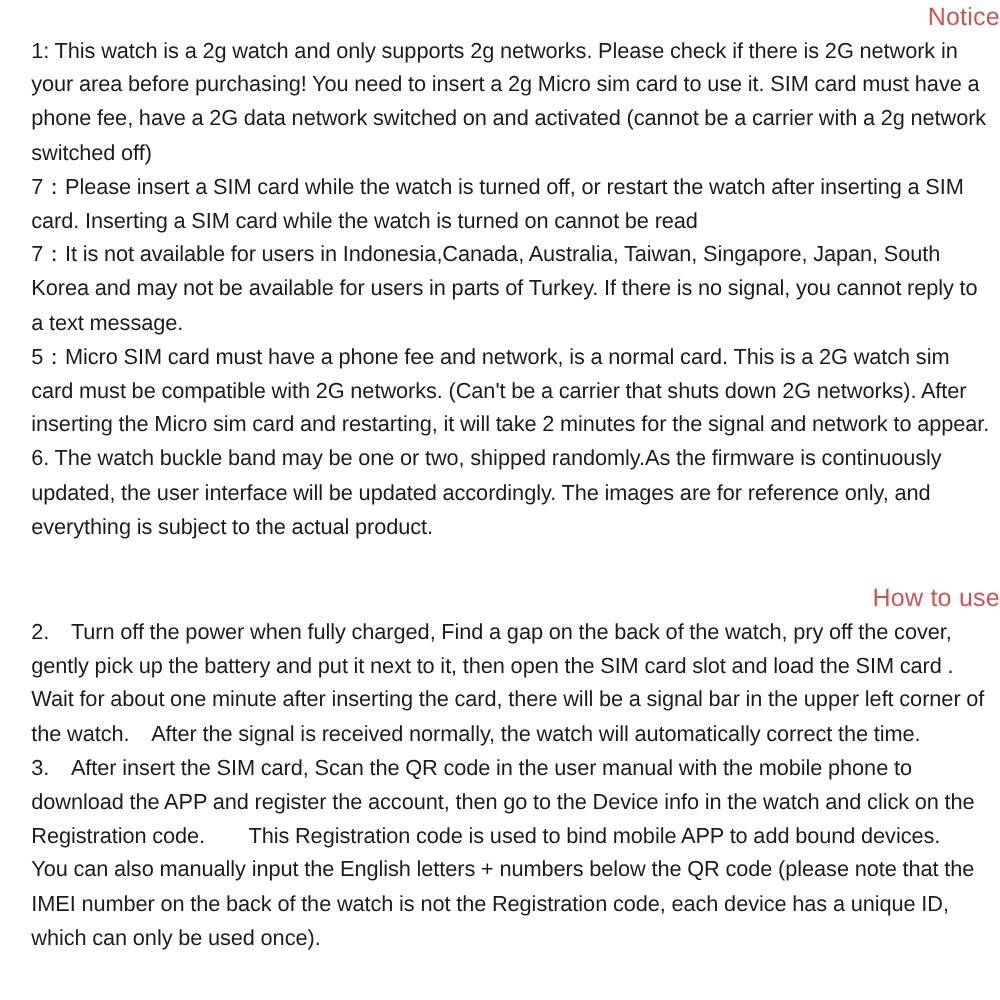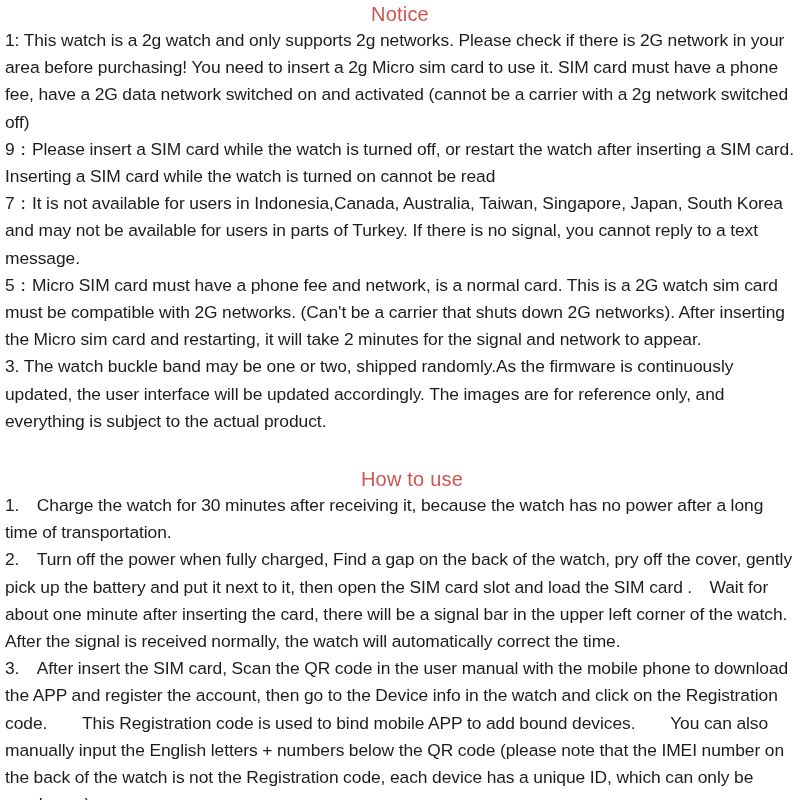--- a/index.html
+++ b/index.html
@@ -23,21 +23,21 @@
     box-sizing: border-box;
     background: #ffffff;
   }
 
   .section {
     width: 100%;
     box-sizing: border-box;
   }
 
   .section-heading {
-    text-align: center;
+    text-align: right;
     color: #cf5450;
     font-size: 20px;
     font-weight: 400;
     line-height: 26px;
     margin: 0;
     padding: 0;
     letter-spacing: 0.2px;
   }
 
   .notice-heading {
@@ -45,20 +45,21 @@
   }
 
   .howto-heading {
     padding-top: 9px;
     padding-left: 24px;
   }
 
   .body-block {
     padding: 0 6px 0 5px;
     box-sizing: border-box;
+    margin-left: 20px;
   }
 
   .para {
     font-size: 17.4px;
     line-height: 27.2px;
     color: #1c1c1c;
     margin: 0;
     padding: 0;
     text-align: left;
     white-space: pre-wrap;
@@ -73,32 +74,31 @@
 </head>
 <body>
 
 <div class="page">
 
   <section class="section">
     <h2 class="section-heading notice-heading">Notice</h2>
 
     <div class="body-block">
       <p class="para">1: This watch is a 2g watch and only supports 2g networks. Please check if there is 2G network in your area before purchasing! You need to insert a 2g Micro sim card to use it. SIM card must have a phone fee, have a 2G data network switched on and activated (cannot be a carrier with a 2g network switched off)</p>
-      <p class="para">9：Please insert a SIM card while the watch is turned off, or restart the watch after inserting a SIM card. Inserting a SIM card while the watch is turned on cannot be read</p>
+      <p class="para">7：Please insert a SIM card while the watch is turned off, or restart the watch after inserting a SIM card. Inserting a SIM card while the watch is turned on cannot be read</p>
       <p class="para">7：It is not available for users in Indonesia,Canada, Australia, Taiwan, Singapore, Japan, South Korea and may not be available for users in parts of Turkey. If there is no signal, you cannot reply to a text message.</p>
       <p class="para">5：Micro SIM card must have a phone fee and network, is a normal card. This is a 2G watch sim card must be compatible with 2G networks. (Can't be a carrier that shuts down 2G networks). After inserting the Micro sim card and restarting, it will take 2 minutes for the signal and network to appear.</p>
-      <p class="para">3. The watch buckle band may be one or two, shipped randomly.As the firmware is continuously updated, the user interface will be updated accordingly. The images are for reference only, and everything is subject to the actual product.</p>
+      <p class="para">6. The watch buckle band may be one or two, shipped randomly.As the firmware is continuously updated, the user interface will be updated accordingly. The images are for reference only, and everything is subject to the actual product.</p>
     </div>
   </section>
 
   <div class="gap-between-sections"></div>
 
   <section class="section">
     <h2 class="section-heading howto-heading">How to use</h2>
 
     <div class="body-block">
-      <p class="para">1.　Charge the watch for 30 minutes after receiving it, because the watch has no power after a long time of transportation.</p>
       <p class="para">2.　Turn off the power when fully charged, Find a gap on the back of the watch, pry off the cover, gently pick up the battery and put it next to it, then open the SIM card slot and load the SIM card .　Wait for about one minute after inserting the card, there will be a signal bar in the upper left corner of the watch.　After the signal is received normally, the watch will automatically correct the time.</p>
       <p class="para">3.　After insert the SIM card, Scan the QR code in the user manual with the mobile phone to download the APP and register the account, then go to the Device info in the watch and click on the Registration code.　　This Registration code is used to bind mobile APP to add bound devices.　　You can also manually input the English letters + numbers below the QR code (please note that the IMEI number on the back of the watch is not the Registration code, each device has a unique ID, which can only be used once).</p>
     </div>
   </section>
 
 </div>
 
 </body></html>

